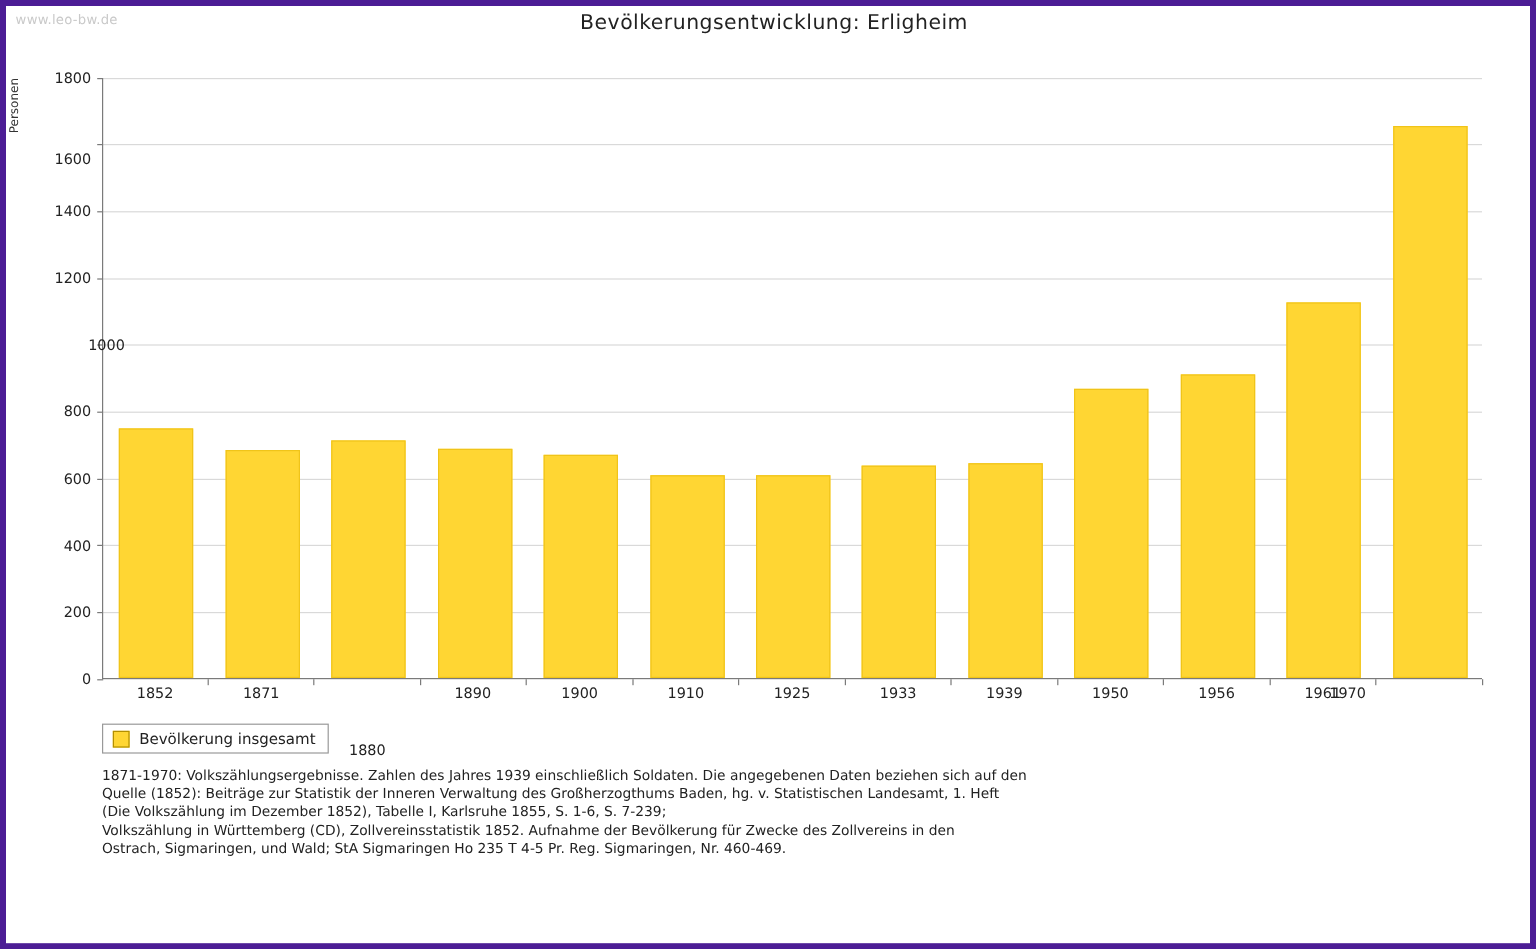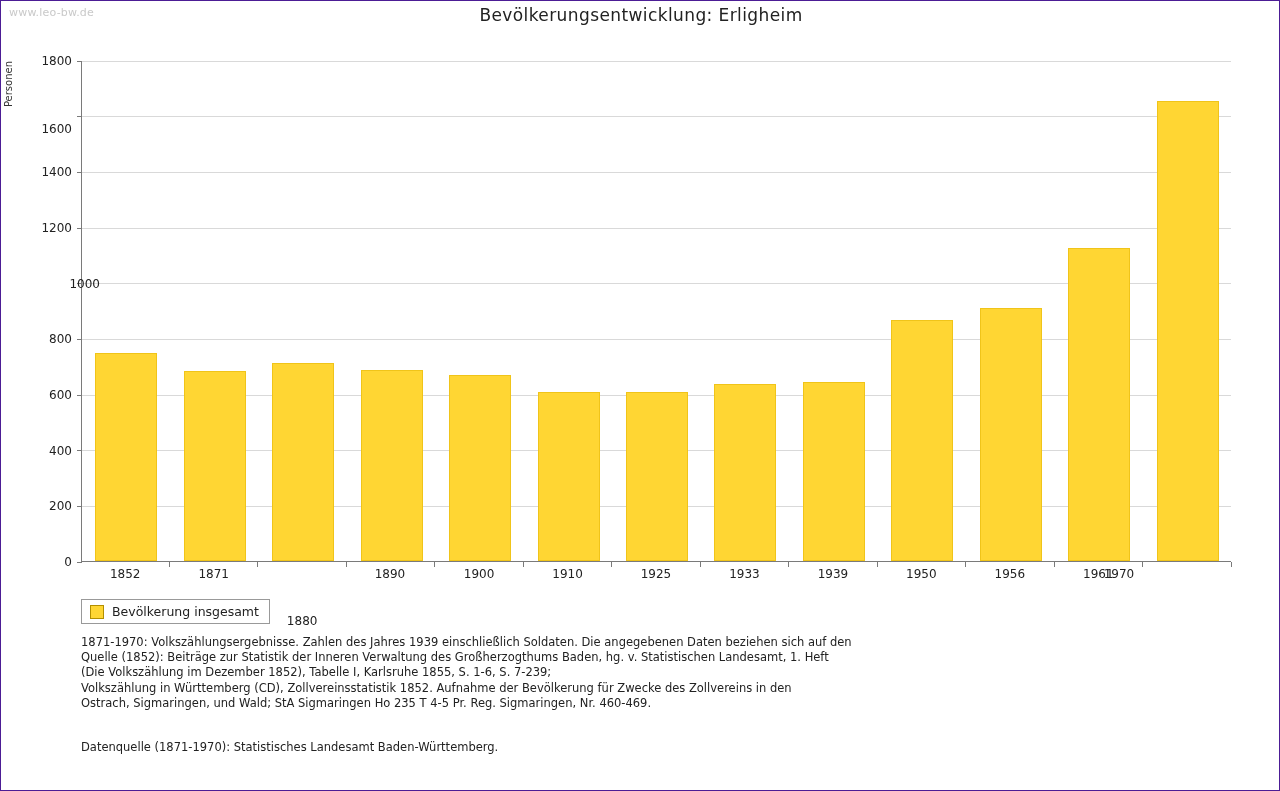--- a/index.html
+++ b/index.html
@@ -6,21 +6,21 @@
     margin: 0;
     padding: 0;
     background: #ffffff;
     font-family: "DejaVu Sans", sans-serif;
   }
   #page {
     position: relative;
     width: 1280px;
     height: 791px;
     background: #ffffff;
-    border: 1px solid #4c1d95;
+    border: 5px solid #4c1d95;
     box-sizing: border-box;
     overflow: hidden;
     padding-left: 36px;
   }
   #watermark {
     position: absolute;
     top: 5px;
     left: 8px;
     font-size: 11px;
     color: #c9c9c9;
@@ -203,21 +203,20 @@
   </div>
 
   <div id="footnotes">
       <div class="note-line">1871-1970: Volkszählungsergebnisse. Zahlen des Jahres 1939 einschließlich Soldaten. Die angegebenen Daten beziehen sich auf den</div>
       <div class="note-line">Quelle (1852): Beiträge zur Statistik der Inneren Verwaltung des Großherzogthums Baden, hg. v. Statistischen Landesamt, 1. Heft</div>
       <div class="note-line">(Die Volkszählung im Dezember 1852), Tabelle I, Karlsruhe 1855, S. 1-6, S. 7-239;</div>
       <div class="note-line">Volkszählung in Württemberg (CD), Zollvereinsstatistik 1852. Aufnahme der Bevölkerung für Zwecke des Zollvereins in den</div>
       <div class="note-line">Ostrach, Sigmaringen, und Wald; StA Sigmaringen Ho 235 T 4-5 Pr. Reg. Sigmaringen, Nr. 460-469.</div>
     </div>
 
-  <div id="source-line">Datenquelle (1871-1970): Statistisches Landesamt Baden-Württemberg.</div>
 
 <div class="xtickmark" style="left: 167.962px;"></div>
     <div class="xtick-label" style="left: 84.2308px; width: 80px;">1852</div>
     <div class="xtickmark" style="left: 256.423px;"></div>
     <div class="xtick-label" style="left: 172.692px; width: 80px;">1871</div>
     <div class="xtickmark" style="left: 344.885px;"></div>
     <div class="xtick-label" style="left: 261.154px; width: 80px; margin-top: 47px;">1880</div>
     <div class="xtickmark" style="left: 433.346px;"></div>
     <div class="xtick-label" style="left: 349px; width: 80px;">1890</div>
     <div class="xtickmark" style="left: 521.808px;"></div>

